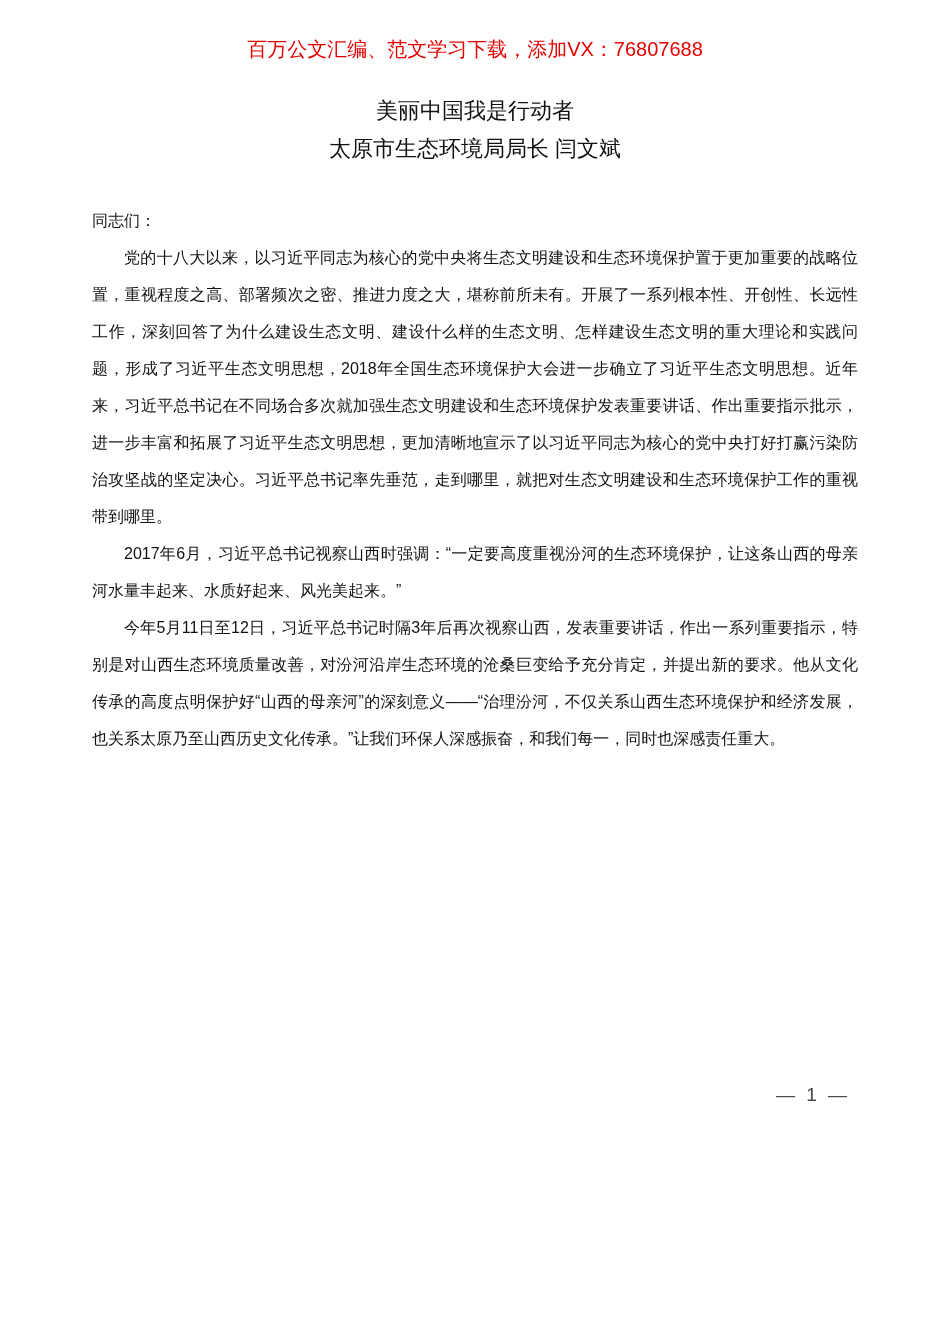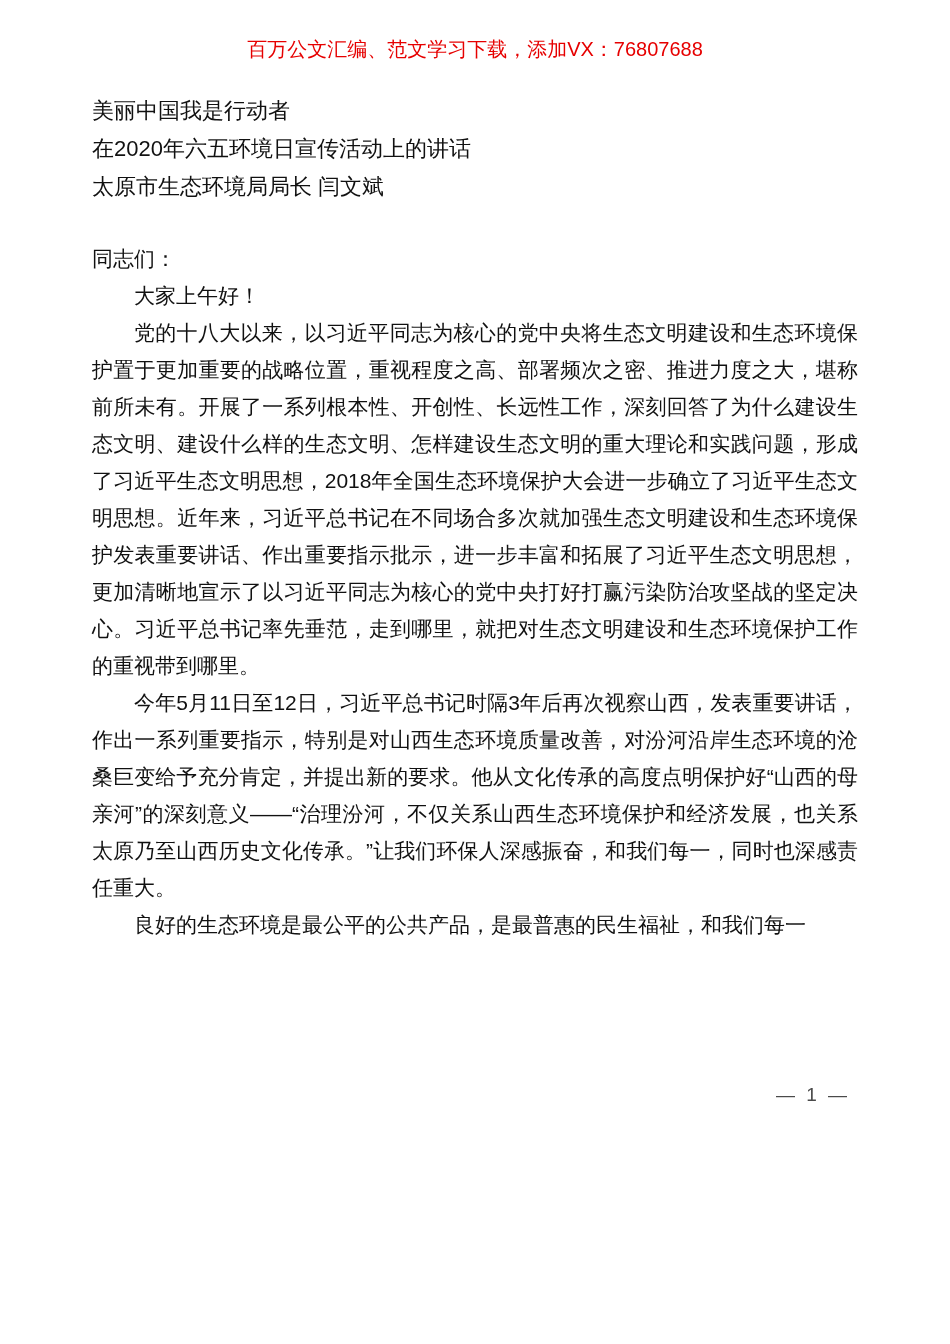--- a/index.html
+++ b/index.html
@@ -20,28 +20,29 @@
   }
   .notice {
     color: #e60000;
     text-align: center;
     font-size: 20px;
     line-height: 26px;
     font-weight: 500;
     margin-bottom: 30px;
   }
   .title-block {
+    text-align: center;
     font-size: 22px;
     line-height: 38px;
     color: #111111;
   }
   .title-line { white-space: nowrap; }
   .body-text {
     margin-top: 34px;
-    font-size: 21px;
+    font-size: 16px;
     line-height: 37px;
     text-align: justify;
     color: #111111;
   }
   .salutation { text-indent: 0; }
   .para { text-indent: 2em; }
   .page-number {
     position: absolute;
     right: 100px;
     bottom: 22px;
@@ -53,27 +54,25 @@
 </style>
 </head>
 <body>
 
 <div class="page">
 
   <div class="notice">百万公文汇编、范文学习下载，添加VX：76807688</div>
 
   <div class="title-block">
     <div class="title-line">美丽中国我是行动者</div>
-    <div class="title-line">在2020年六五环境日宣传活动上的讲话</div>
     <div class="title-line">太原市生态环境局局长 闫文斌</div>
   </div>
 
   <div class="body-text">
     <p class="salutation">同志们：</p>
-    <p class="para">大家上午好！</p>
     <p class="para">党的十八大以来，以习近平同志为核心的党中央将生态文明建设和生态环境保护置于更加重要的战略位置，重视程度之高、部署频次之密、推进力度之大，堪称前所未有。开展了一系列根本性、开创性、长远性工作，深刻回答了为什么建设生态文明、建设什么样的生态文明、怎样建设生态文明的重大理论和实践问题，形成了习近平生态文明思想，2018年全国生态环境保护大会进一步确立了习近平生态文明思想。近年来，习近平总书记在不同场合多次就加强生态文明建设和生态环境保护发表重要讲话、作出重要指示批示，进一步丰富和拓展了习近平生态文明思想，更加清晰地宣示了以习近平同志为核心的党中央打好打赢污染防治攻坚战的坚定决心。习近平总书记率先垂范，走到哪里，就把对生态文明建设和生态环境保护工作的重视带到哪里。</p>
+    <p class="para">2017年6月，习近平总书记视察山西时强调：“一定要高度重视汾河的生态环境保护，让这条山西的母亲河水量丰起来、水质好起来、风光美起来。”</p>
     <p class="para">今年5月11日至12日，习近平总书记时隔3年后再次视察山西，发表重要讲话，作出一系列重要指示，特别是对山西生态环境质量改善，对汾河沿岸生态环境的沧桑巨变给予充分肯定，并提出新的要求。他从文化传承的高度点明保护好“山西的母亲河”的深刻意义——“治理汾河，不仅关系山西生态环境保护和经济发展，也关系太原乃至山西历史文化传承。”让我们环保人深感振奋，和我们每一，同时也深感责任重大。</p>
-    <p class="para">良好的生态环境是最公平的公共产品，是最普惠的民生福祉，和我们每一</p>
   </div>
 
   <div class="page-number">— 1 —</div>
 
 </div>
 
 </body></html>

